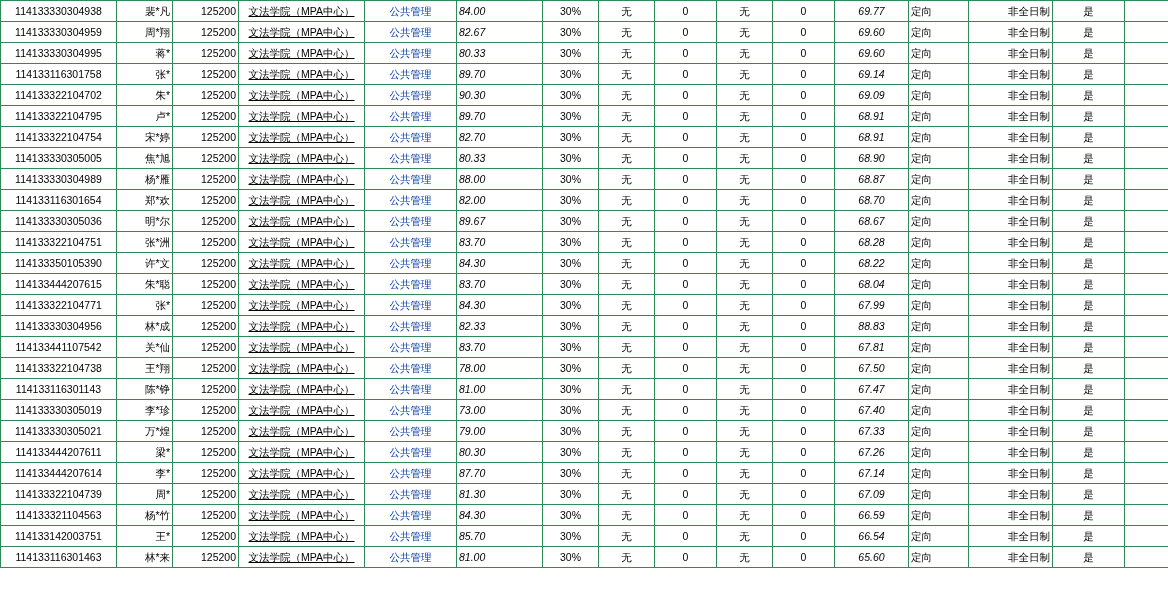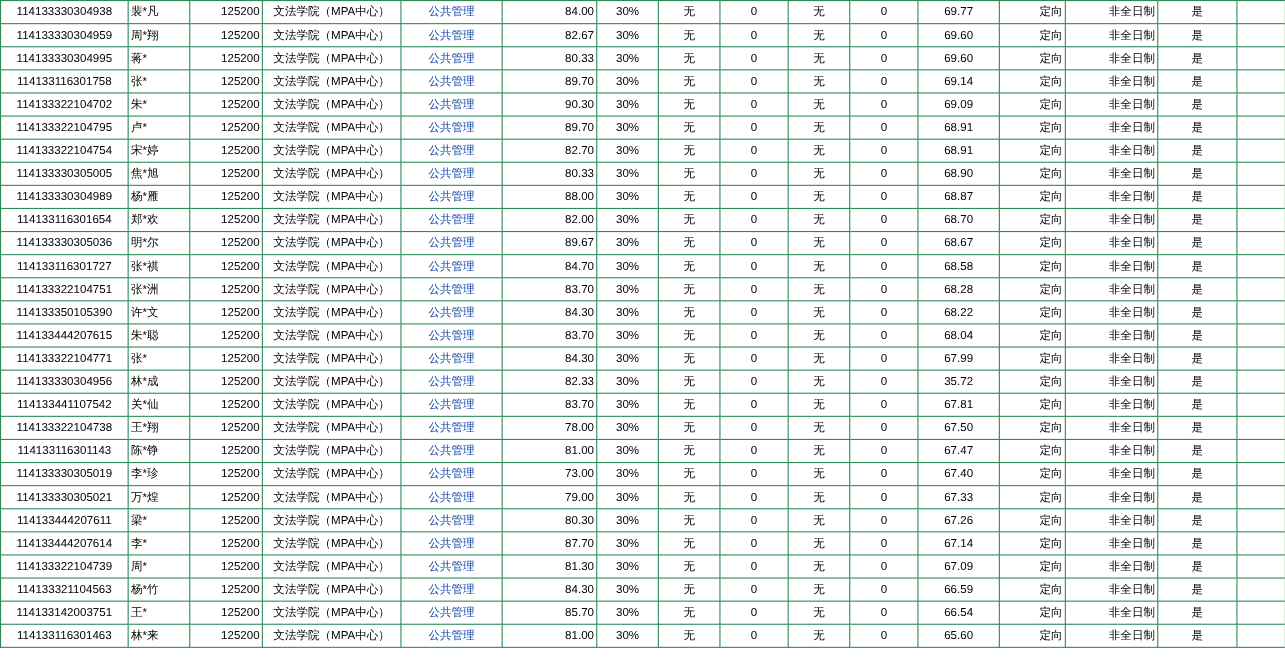--- a/index.html
+++ b/index.html
@@ -23,30 +23,30 @@
     height: 20px;
     padding: 0 2px;
     font-size: 10.5px;
     line-height: 20px;
     white-space: nowrap;
     overflow: hidden;
     box-sizing: border-box;
   }
   
   .c-id      { text-align: center; color: #000; }
-  .c-name    { text-align: left; color: #000; }
+  .c-name    { text-align: right; color: #000; }
   .c-code    { text-align: right; color: #000; }
-  .c-college { text-align: center; color: #000; font-size: 10px; }
+  .c-college { text-align: center; color: #000; font-size: 10px; text-decoration: underline; }
   .c-major   { text-align: center; color: #0a3fa8; }
-  .c-score   { text-align: right; color: #000; }
+  .c-score   { text-align: left; color: #000; font-style: italic; }
   .c-pct     { text-align: center; color: #000; }
   .c-none    { text-align: center; color: #000; }
   .c-zero    { text-align: center; color: #000; }
-  .c-total   { text-align: center; color: #000; }
-  .c-type    { text-align: right; color: #000; margin-left: 42px; }
+  .c-total   { text-align: center; color: #000; font-style: italic; }
+  .c-type    { text-align: left; color: #000; margin-left: 42px; }
   .c-fee     { text-align: right; color: #000; }
   .c-yes     { text-align: center; color: #000; }
   .c-blank   { text-align: center; }
   .last-col  { border-right: 1px solid #2e8b57; }
 </style>
 </head>
 <body>
 
 <table class="grid">
   <colgroup>
@@ -260,38 +260,20 @@
         <td class="c-zero">0</td>
         <td class="c-none">无</td>
         <td class="c-zero">0</td>
         <td class="c-total">68.67</td>
         <td class="c-type">定向</td>
         <td class="c-fee">非全日制</td>
         <td class="c-yes">是</td>
         <td class="c-blank last-col"></td>
       </tr>
       <tr>
-        <td class="c-id">114133116301727</td>
-        <td class="c-name">张*祺</td>
-        <td class="c-code">125200</td>
-        <td class="c-college">文法学院（MPA中心）</td>
-        <td class="c-major">公共管理</td>
-        <td class="c-score">84.70</td>
-        <td class="c-pct">30%</td>
-        <td class="c-none">无</td>
-        <td class="c-zero">0</td>
-        <td class="c-none">无</td>
-        <td class="c-zero">0</td>
-        <td class="c-total">68.58</td>
-        <td class="c-type">定向</td>
-        <td class="c-fee">非全日制</td>
-        <td class="c-yes">是</td>
-        <td class="c-blank last-col"></td>
-      </tr>
-      <tr>
         <td class="c-id">114133322104751</td>
         <td class="c-name">张*洲</td>
         <td class="c-code">125200</td>
         <td class="c-college">文法学院（MPA中心）</td>
         <td class="c-major">公共管理</td>
         <td class="c-score">83.70</td>
         <td class="c-pct">30%</td>
         <td class="c-none">无</td>
         <td class="c-zero">0</td>
         <td class="c-none">无</td>
@@ -361,21 +343,21 @@
         <td class="c-name">林*成</td>
         <td class="c-code">125200</td>
         <td class="c-college">文法学院（MPA中心）</td>
         <td class="c-major">公共管理</td>
         <td class="c-score">82.33</td>
         <td class="c-pct">30%</td>
         <td class="c-none">无</td>
         <td class="c-zero">0</td>
         <td class="c-none">无</td>
         <td class="c-zero">0</td>
-        <td class="c-total">35.72</td>
+        <td class="c-total">88.83</td>
         <td class="c-type">定向</td>
         <td class="c-fee">非全日制</td>
         <td class="c-yes">是</td>
         <td class="c-blank last-col"></td>
       </tr>
       <tr>
         <td class="c-id">114133441107542</td>
         <td class="c-name">关*仙</td>
         <td class="c-code">125200</td>
         <td class="c-college">文法学院（MPA中心）</td>

